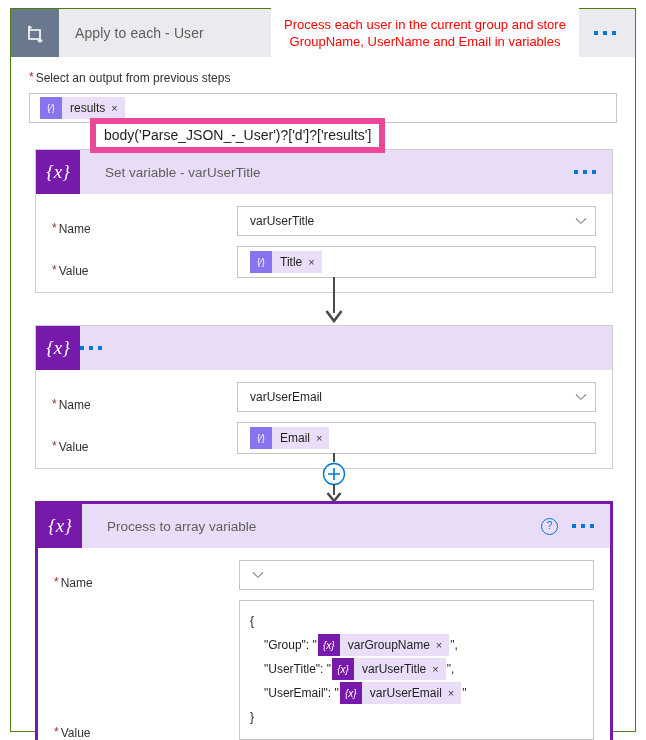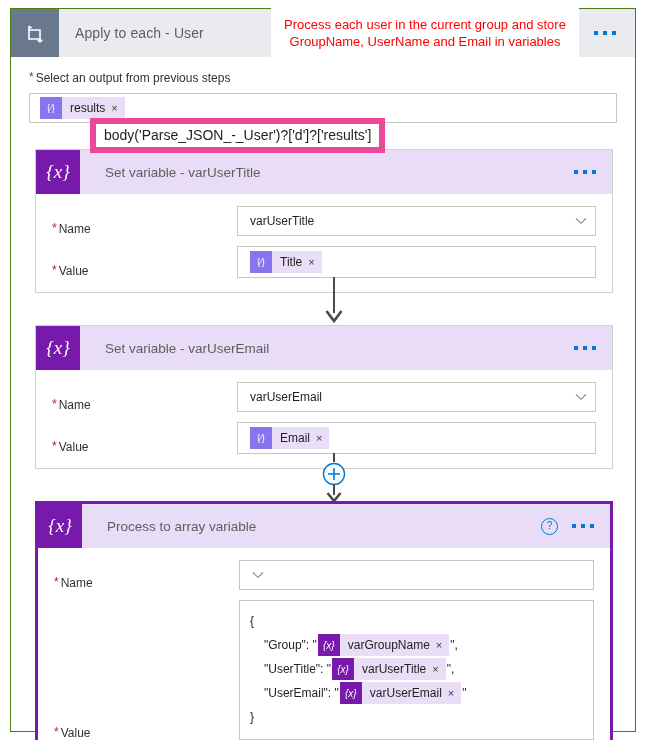--- a/index.html
+++ b/index.html
@@ -396,21 +396,20 @@
   <div class="connector" style="top:268px;">
     <svg width="24" height="50" viewBox="0 0 24 50">
       <path d="M12 0 V36" stroke="#4a4a4a" stroke-width="2" fill="none"></path>
       <path d="M4.5 34 L12 44 L19.5 34" stroke="#4a4a4a" stroke-width="2.6" fill="none"></path>
     </svg>
   </div>
 
   <div class="action-card" style="top:316px;">
     <div class="card-header">
       <div class="card-icon">{x}</div>
-      <div class="card-title">Set variable - varUserEmail</div>
       <div class="card-header-actions">
         <span class="dots">
             <i></i>
             <i></i>
             <i></i>
           </span>
       </div>
     </div>
     <div class="card-body">
       <div class="form-row">

